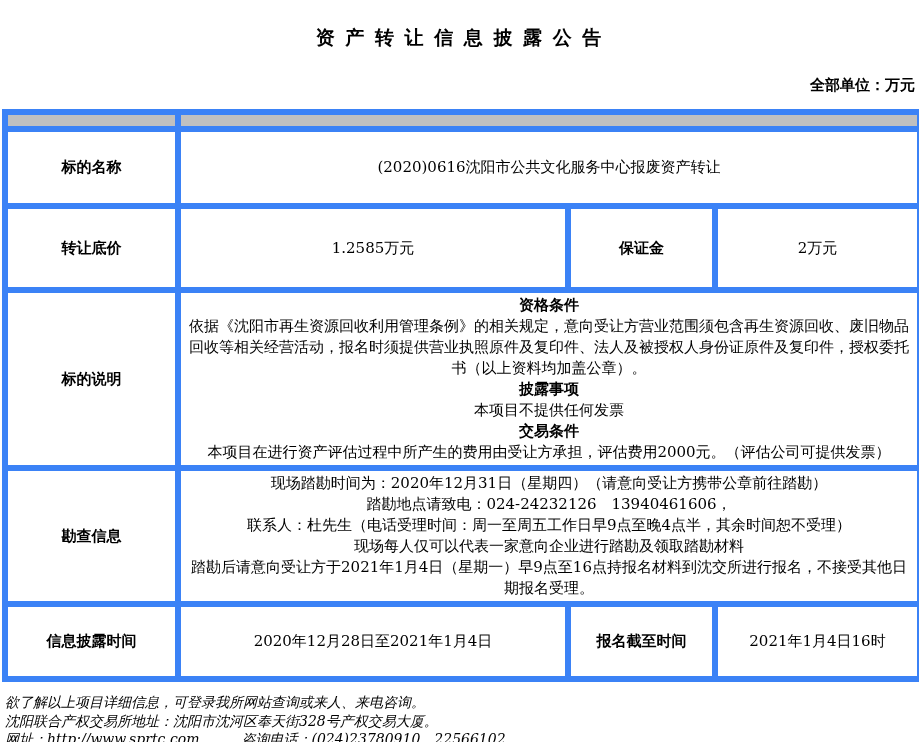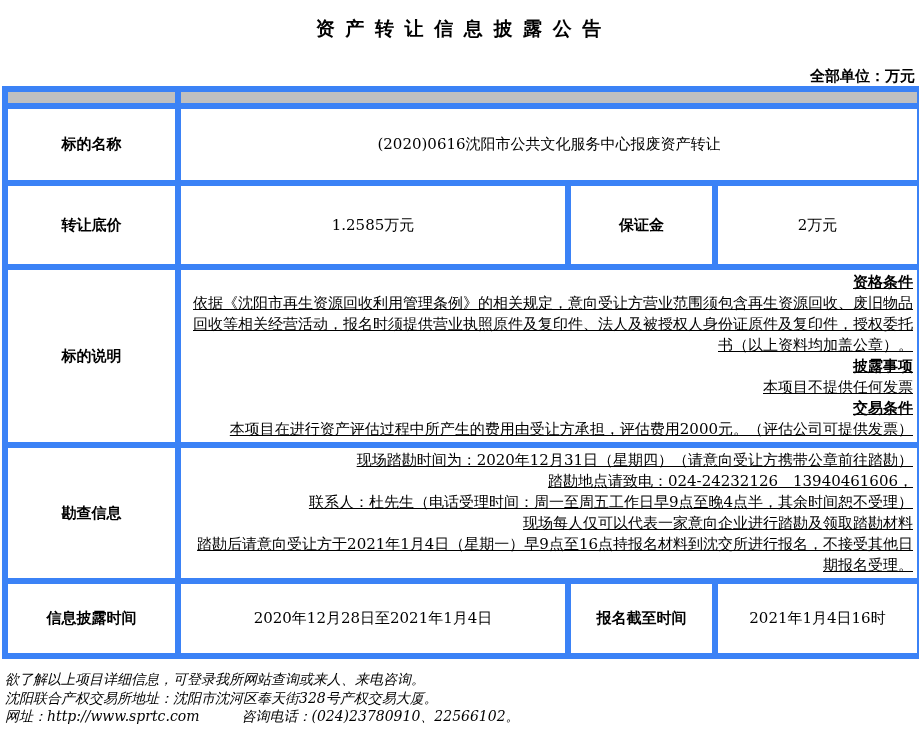--- a/index.html
+++ b/index.html
@@ -11,29 +11,29 @@
     width: 919px;
     height: 742px;
     background: #ffffff;
     color: #000000;
     font-family: "DejaVu Serif", "Liberation Serif", serif;
     overflow: hidden;
     box-sizing: border-box;
   }
   .doc-title {
     margin: 0;
-    padding-top: 16px;
+    padding-top: 25px;
     text-align: center;
     font-size: 19px;
     font-weight: bold;
     letter-spacing: 2px;
     line-height: 24px;
   }
   .unit-note {
-    margin: 26px 4px 0 0;
+    margin: 26px 4px 14px 0;
     text-align: right;
     font-size: 15px;
     font-weight: bold;
     line-height: 20px;
   }
   table.announcement {
     margin-left: 2px;
     width: 915px;
     border-collapse: collapse;
     table-layout: fixed;
@@ -55,24 +55,23 @@
     padding: 0;
   }
   tr.gray-row { height: 17px; }
   tr.row-name   { height: 77px; }
   tr.row-price  { height: 84px; }
   tr.row-desc   { height: 173px; }
   tr.row-survey { height: 135px; }
   tr.row-disc   { height: 75px; margin-left: 30px; }
   td.center { text-align: center; }
   td.longtext {
-    text-align: right;
+    text-align: center;
     line-height: 21px;
     padding: 2px 5px;
-    text-decoration: underline;
   }
   .sec-h { font-weight: bold; }
   .footer {
     margin: 11px 0 0 5px;
     font-size: 14px;
     line-height: 18.5px;
   }
   .footer-line { white-space: nowrap; font-style: italic; }
   .footer-gap { display: inline-block; width: 42px; }
 </style>

